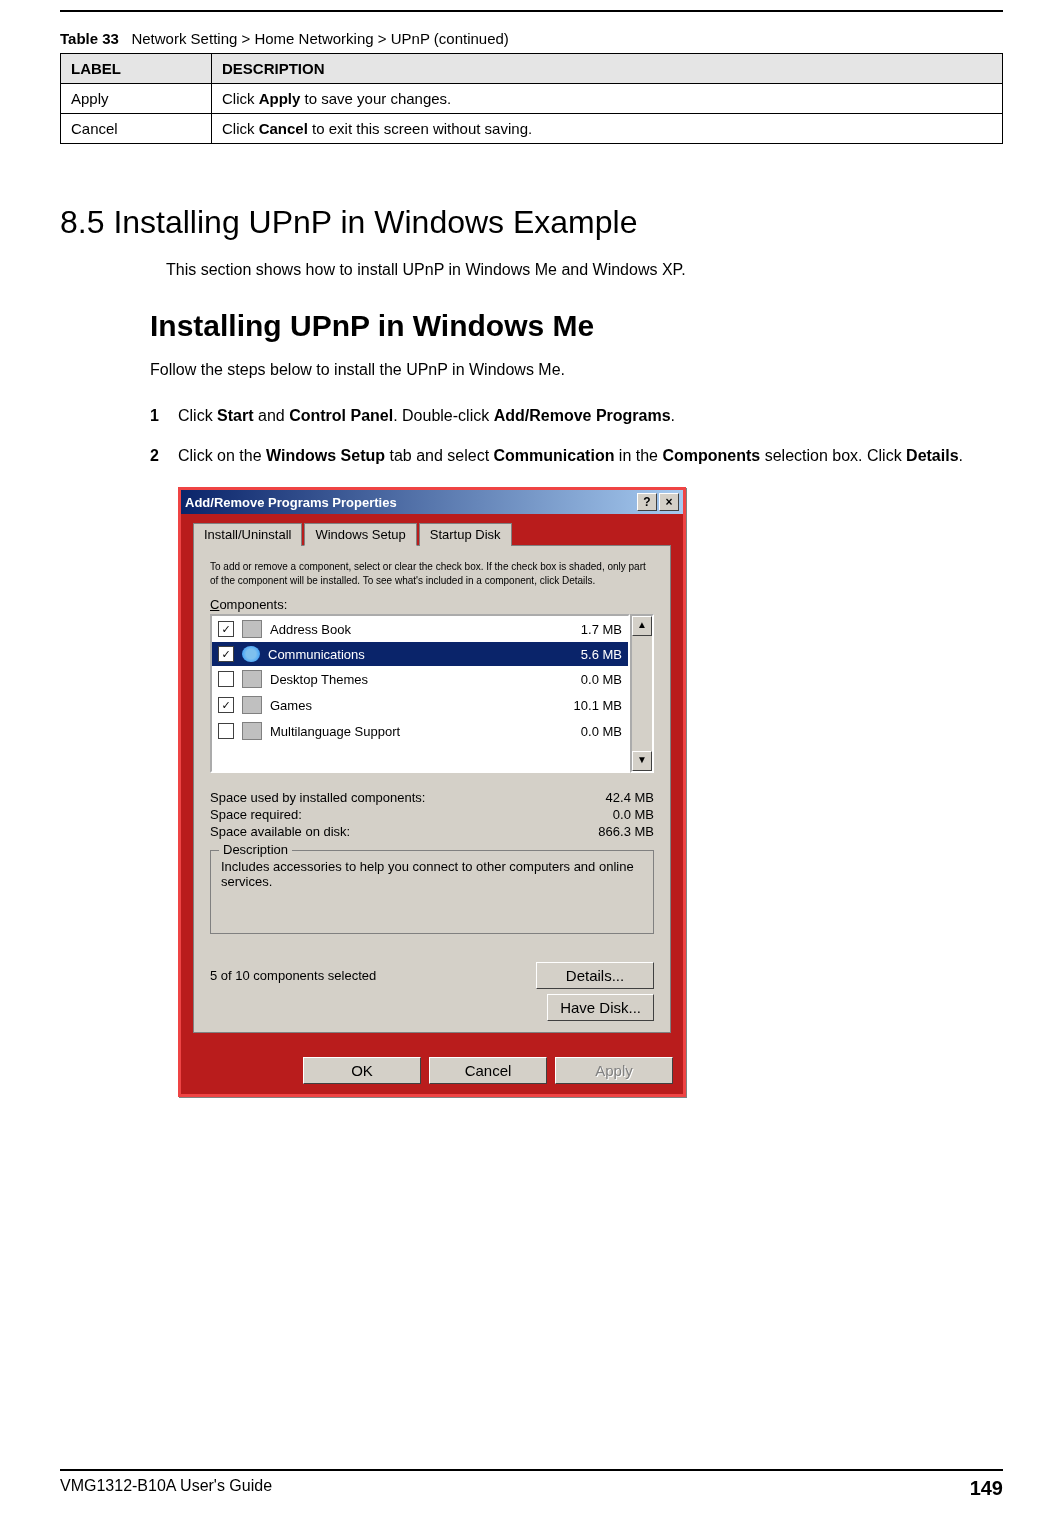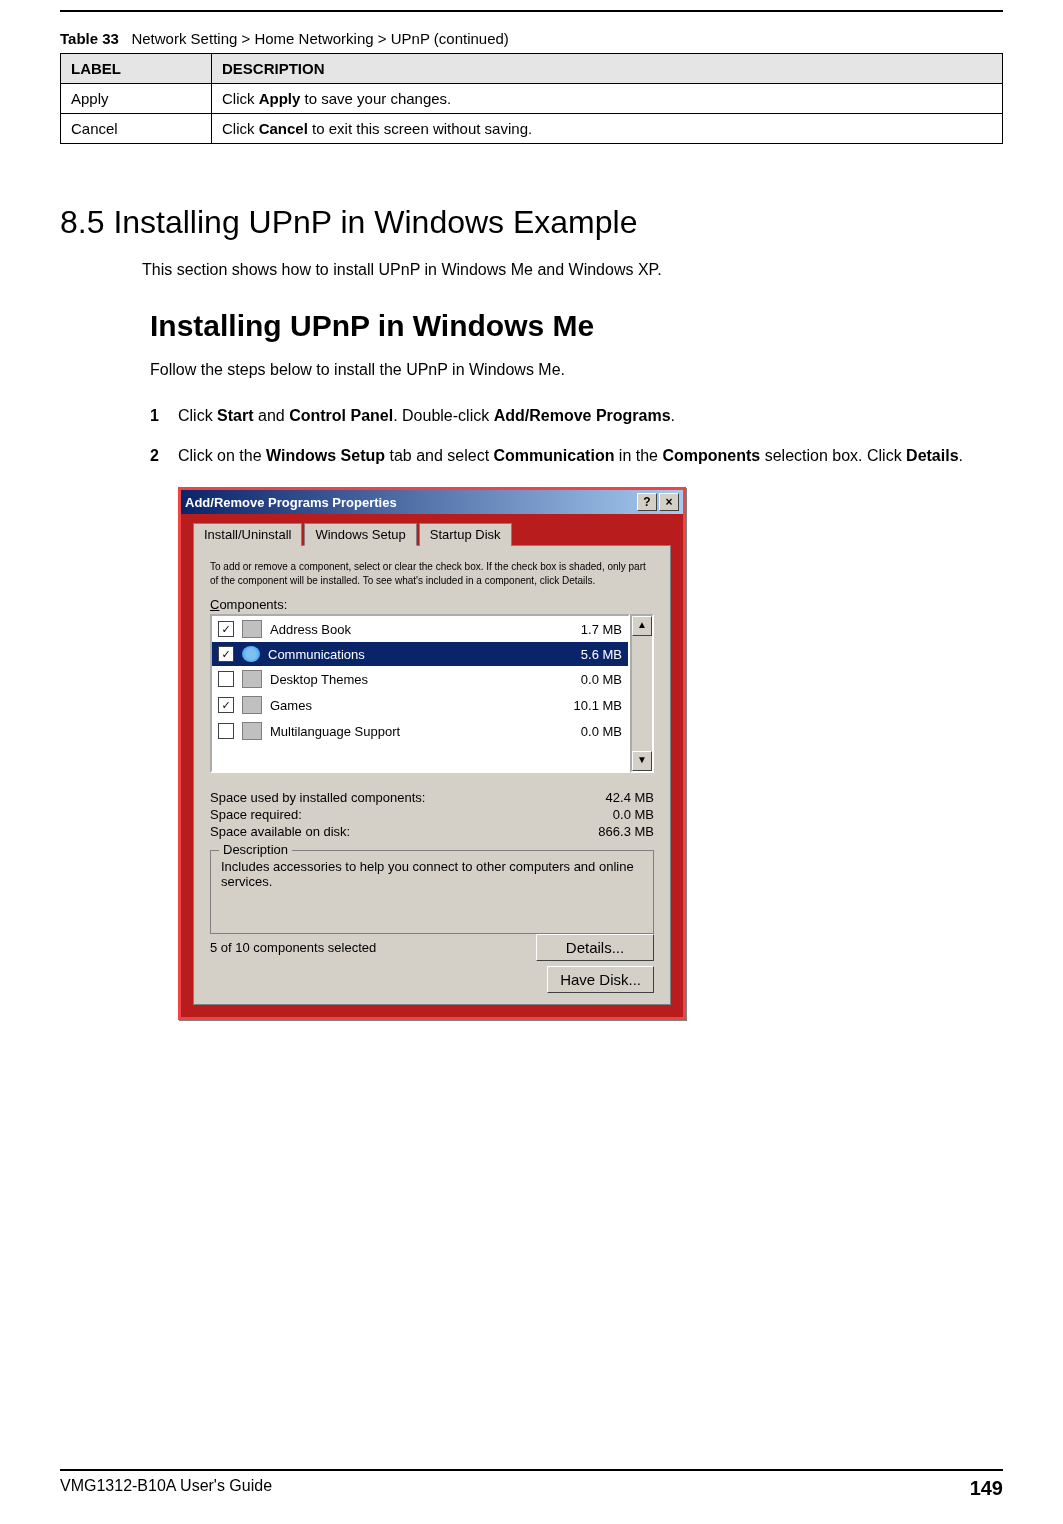--- a/index.html
+++ b/index.html
@@ -46,21 +46,21 @@
     font-weight: bold;
   }
   table.settings td.label-col { width: 130px; }
   .bold { font-weight: bold; }
   h2.section-heading {
     font-size: 32px;
     font-weight: normal;
     margin: 60px 0 20px 0;
   }
   .section-intro {
-    margin: 0 0 30px 82px;
+    margin: 0 0 30px 106px;
     font-size: 16px;
   }
   h3.sub-heading {
     font-size: 30px;
     font-weight: bold;
     margin: 0 0 18px 90px;
   }
   .sub-intro {
     margin: 0 0 28px 90px;
     font-size: 16px;
@@ -215,21 +215,21 @@
     position: absolute;
     top: -9px; left: 8px;
     background: #d4d0c8;
     padding: 0 4px;
     font-size: 13px;
   }
   .selected-count {
     display: flex;
     justify-content: space-between;
     align-items: center;
-    margin-top: 0;
+    margin-top: 28px;
   }
   .win-btn {
     min-width: 92px;
     padding: 4px 12px;
     background: #d4d0c8;
     border: 1px solid #fff;
     border-right-color: #404040;
     border-bottom-color: #404040;
     font-size: 15px;
     text-align: center;
@@ -387,19 +387,24 @@
 
         <div class="selected-count">
           <span>5 of 10 components selected</span>
           <span class="win-btn"><span class="underline-first">Details...</span></span>
         </div>
         <div class="have-disk-row">
           <span class="win-btn"><span class="underline-first">Have Disk...</span></span>
         </div>
       </div>
     </div>
+    <div class="bottom-btns">
+      <span class="win-btn">OK</span>
+      <span class="win-btn">Cancel</span>
+      <span class="win-btn disabled">Apply</span>
+    </div>
   </div>
 
   <div class="footer">
     <span>VMG1312-B10A User's Guide</span>
     <span class="page-num">149</span>
   </div>
 </div>
 
 </body></html>

